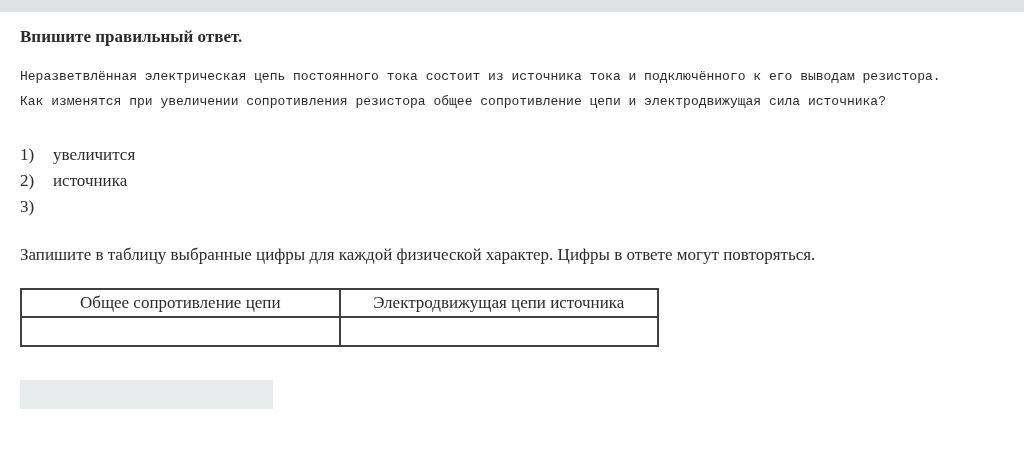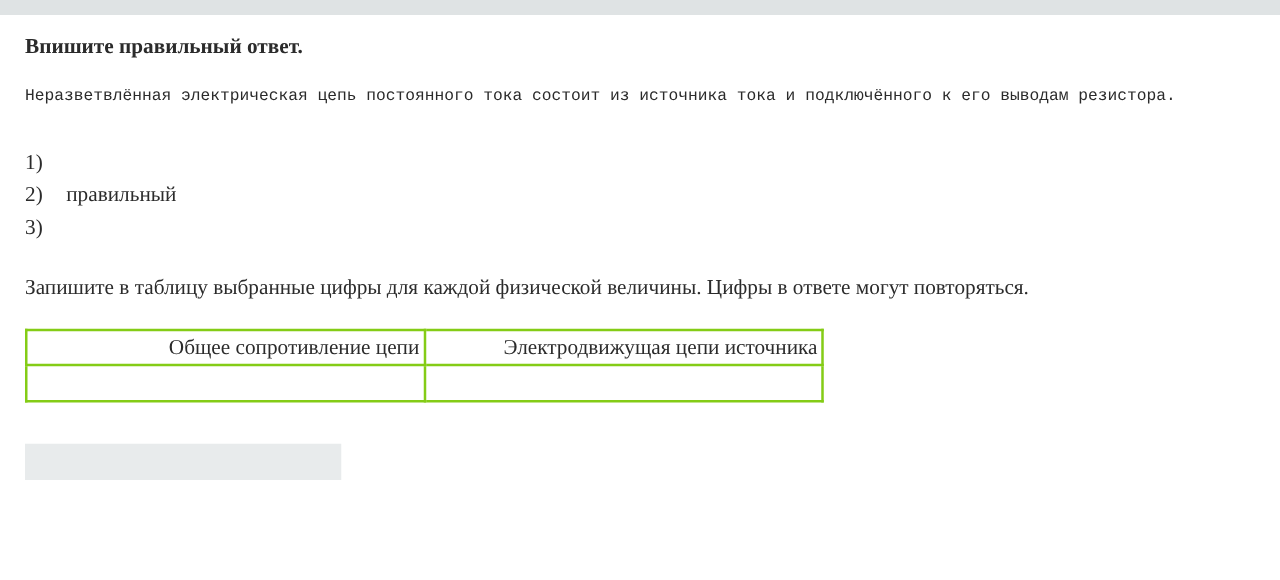--- a/index.html
+++ b/index.html
@@ -51,24 +51,24 @@
     line-height: 25px;
     white-space: nowrap;
   }
   table.answer-table {
     margin-top: 21px;
     border-collapse: collapse;
     width: 639px;
     table-layout: fixed;
   }
   .answer-table th, .answer-table td {
-    border: 2px solid #84cc16;
+    border: 2px solid #404040;
     font-size: 17px;
     font-weight: normal;
-    text-align: right;
+    text-align: center;
     vertical-align: middle;
     padding: 1px 3px;
   }
   .answer-table th { height: 28px; width: 50%; }
   .answer-table td { height: 29px; }
   .answer-box {
     margin: 33px 0 0 20px;
     width: 253px;
     height: 29px;
     background: #e8ebec;
@@ -78,36 +78,38 @@
 <body>
 
 <div class="topbar"></div>
 
 <div class="content">
 
   <h1 class="title">Впишите правильный ответ.</h1>
 
   <div class="question">
     <div class="q-line">Неразветвлённая электрическая цепь постоянного тока состоит из источника тока и подключённого к его выводам резистора.</div>
+    <div class="q-line">Как изменятся при увеличении сопротивления резистора общее сопротивление цепи и электродвижущая сила источника?</div>
   </div>
 
   <div class="options">
     <div class="opt">
       <span class="opt-num">1)</span>
+      <span>увеличится</span>
     </div>
     <div class="opt">
       <span class="opt-num">2)</span>
-      <span>правильный</span>
+      <span>источника</span>
     </div>
     <div class="opt">
       <span class="opt-num">3)</span>
     </div>
   </div>
 
-  <div class="instruction">Запишите в таблицу выбранные цифры для каждой физической величины. Цифры в ответе могут повторяться.</div>
+  <div class="instruction">Запишите в таблицу выбранные цифры для каждой физической характер. Цифры в ответе могут повторяться.</div>
 
   <table class="answer-table">
     <tbody>
         <tr>
       <th>Общее сопротивление цепи</th>
       <th>Электродвижущая цепи источника</th>
     </tr>
     <tr>
       <td></td>
       <td></td>

